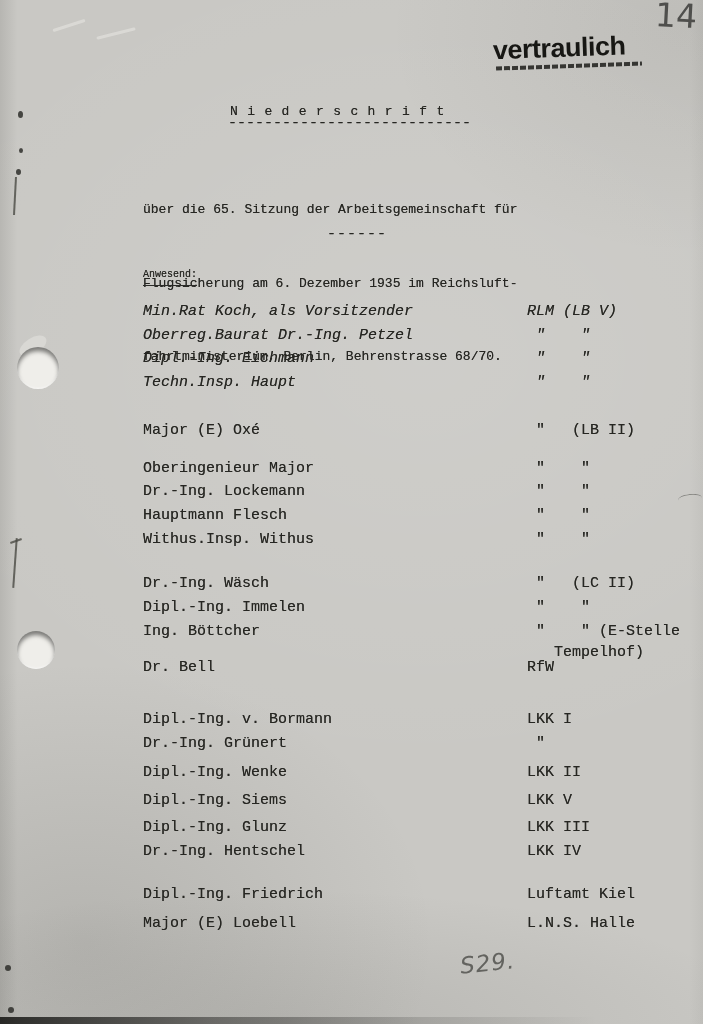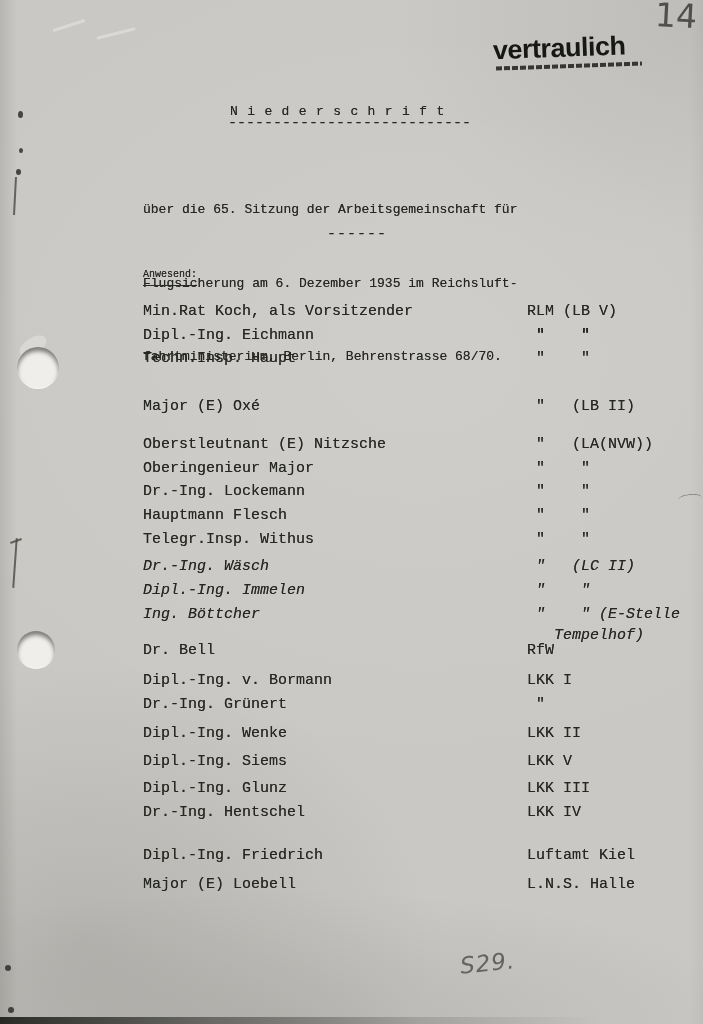--- a/index.html
+++ b/index.html
@@ -45,26 +45,26 @@
   .intro{ left:143px;top:149px;font-size:13px;line-height:24.5px;white-space:pre; }
   .separator{ left:327px;top:226px;font-size:15px;letter-spacing:1px; }
 
   
   .heading{
     left:143px;top:269px;font-size:10px;display:inline-block;
     border-bottom:1.5px solid #2b2b28;padding-bottom:5px;
   }
   .attendees{ left:143px;top:300px;width:560px;font-size:15px;line-height:23.7px; }
   .group{ margin-top:5px; }
-  .group:nth-child(1){ margin-top:0; }
+  .group:nth-child(1){ margin-top:0;font-style:italic; }
   .group:nth-child(2){ margin-top:24px; }
   .group:nth-child(3){ margin-top:14px; }
-  .group:nth-child(4){ margin-top:4px;font-style:italic; }
+  .group:nth-child(4){ margin-top:21px; }
   .group:nth-child(5){ margin-top:-6px; }
-  .group:nth-child(6){ margin-top:6px; }
+  .group:nth-child(6){ margin-top:28px; }
   .group:nth-child(9){ margin-top:3px; }
   .group:nth-child(10){ margin-top:20px; }
   .row{ position:relative;white-space:pre; }
   .affil{ position:absolute;left:384px;top:0;white-space:pre; }
   .affil2{ margin-left:384px;line-height:19px;white-space:pre; }
 
   
   .hand-note{
     left:460px;top:950px;font-family:"DejaVu Sans",sans-serif;font-style:italic;
     font-size:23px;color:#63635f;transform:rotate(-6deg);letter-spacing:1px;
@@ -111,33 +111,32 @@
     <div>über die 65. Sitzung der Arbeitsgemeinschaft für</div>
     <div>Flugsicherung am 6. Dezember 1935 im Reichsluft-</div>
     <div>fahrtministerium, Berlin, Behrenstrasse 68/70.</div>
   </div>
   <div class="abs separator tw">------</div>
 
   <div class="abs heading tw">Anwesend:</div>
   <div class="abs attendees tw">
       <div class="group">
         <div class="row"><span class="name">Min.Rat Koch, als Vorsitzender</span><span class="affil">RLM (LB V)</span></div>
-        <div class="row"><span class="affil"> "    "</span></div>
+        <div class="row"><span class="name">Oberreg.Baurat Dr.-Ing. Petzel</span><span class="affil"> "    "</span></div>
         <div class="row"><span class="name">Dipl.-Ing. Eichmann</span><span class="affil"> "    "</span></div>
         <div class="row"><span class="name">Techn.Insp. Haupt</span><span class="affil"> "    "</span></div>
       </div>
       <div class="group">
         <div class="row"><span class="name">Major (E) Oxé</span><span class="affil"> "   (LB II)</span></div>
       </div>
       <div class="group">
-        <div class="row"><span class="name">Oberstleutnant (E) Nitzsche</span><span class="affil"> "   (LA(NVW))</span></div>
         <div class="row"><span class="name">Oberingenieur Major</span><span class="affil"> "    "</span></div>
         <div class="row"><span class="name">Dr.-Ing. Lockemann</span><span class="affil"> "    "</span></div>
         <div class="row"><span class="name">Hauptmann Flesch</span><span class="affil"> "    "</span></div>
-        <div class="row"><span class="name">Telegr.Insp. Withus</span><span class="affil"> "    "</span></div>
+        <div class="row"><span class="name">Withus.Insp. Withus</span><span class="affil"> "    "</span></div>
       </div>
       <div class="group">
         <div class="row"><span class="name">Dr.-Ing. Wäsch</span><span class="affil"> "   (LC II)</span></div>
         <div class="row"><span class="name">Dipl.-Ing. Immelen</span><span class="affil"> "    "</span></div>
         <div class="row"><span class="name">Ing. Böttcher</span><span class="affil"> "    " (E-Stelle</span><div class="affil2">   Tempelhof)</div></div>
       </div>
       <div class="group">
         <div class="row"><span class="name">Dr. Bell</span><span class="affil">RfW</span></div>
       </div>
       <div class="group">

